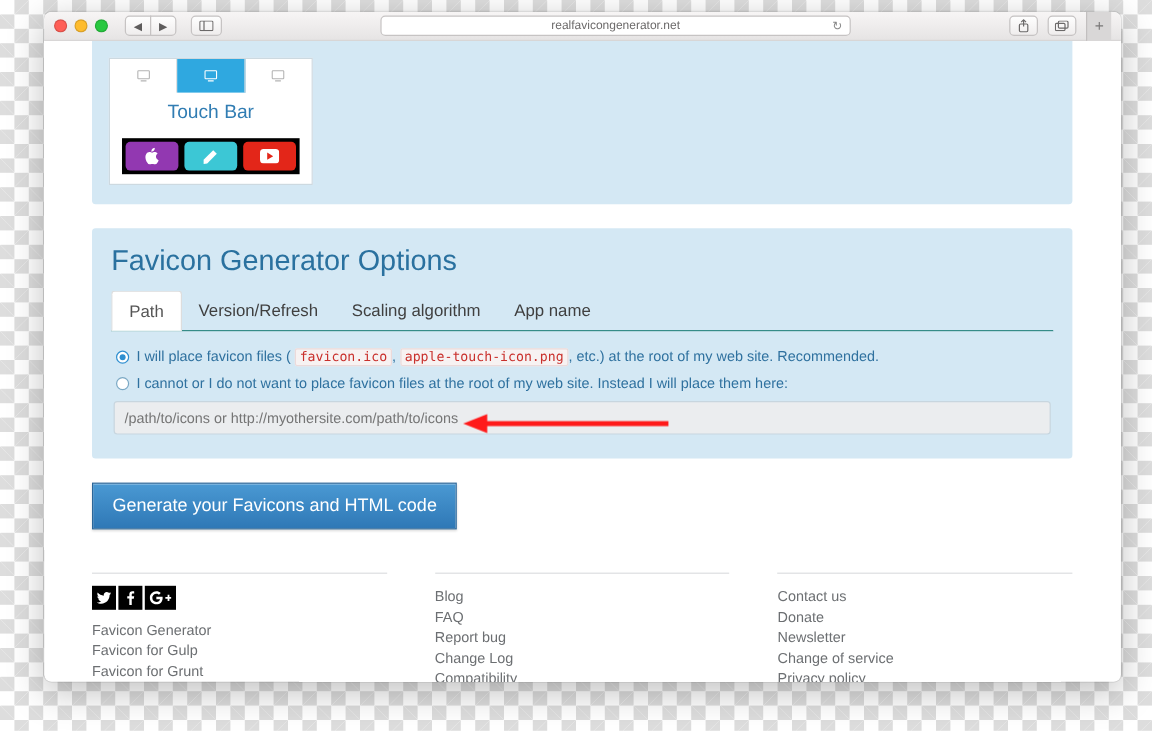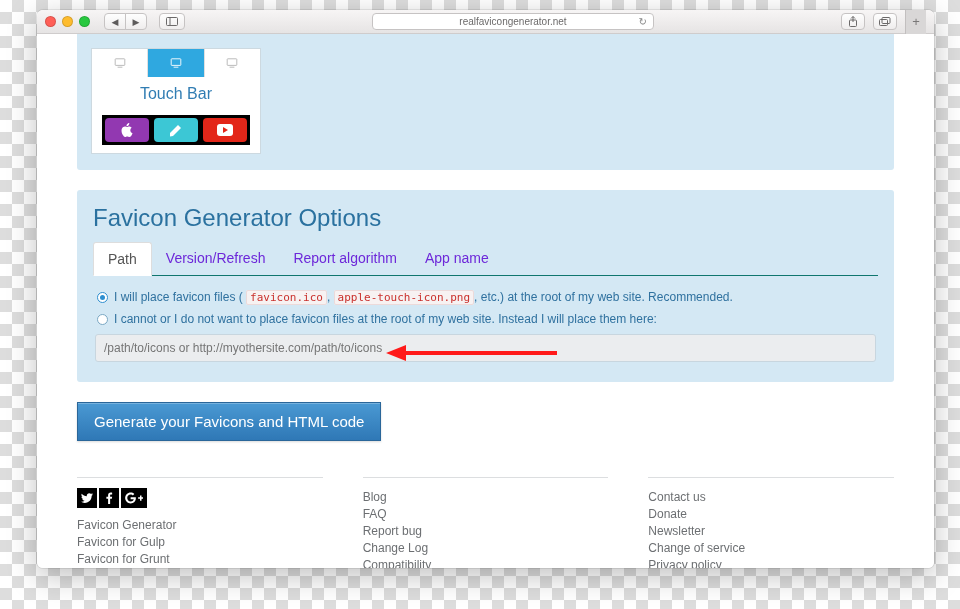--- a/index.html
+++ b/index.html
@@ -48,21 +48,21 @@
     background: linear-gradient(#fefefe,#efeded);
     display:inline-flex;align-items:center;justify-content:center;
     font-size:9px;color:#5e5c5c;
   }
   .tb-btn-group{display:flex;margin-left:8px;}
   .tb-btn-group .tb-btn{border-radius:0;margin-left:-1px;}
   .tb-btn-group .tb-btn:first-child{border-radius:4px 0 0 4px;margin-left:0;}
   .tb-btn-group .tb-btn:last-child{border-radius:0 4px 4px 0;}
   .spacer-flex{flex:1;}
   .addressbar {
-    height:17px; width:282px;
+    height:17px; width:392px;
     border:1px solid #c6c3c3;border-radius:4px;
     background:#fff;display:flex;align-items:center;justify-content:center;
     font-size:10px;color:#6c6a6a;position:relative;
   }
   .addressbar .reload{position:absolute;right:6px;font-size:10px;color:#888;}
   .tb-right{display:flex;gap:8px;margin-left:auto;align-items:center;}
   .page-body{flex:1;overflow:auto;background:#fff;padding:0 40px 20px;}
   .light-panel{
     background:#d4e8f4;
     padding:14px 14px 16px;
@@ -76,21 +76,21 @@
   .tbtab.active{background:#2fa8e0;}
   .touchbar-title{color:#317db3;font-size:16px;text-align:center;padding:8px 0 12px;}
   .touchbar-dock{margin:0 10px;background:#000;display:flex;gap:5px;padding:3px;}
   .dock-item{flex:1;height:24px;border-radius:4px;display:flex;align-items:center;justify-content:center;}
   .dock-purple{background:#9238b1;color:#fff;}
   .dock-cyan{background:#3cc7d5;color:#fff;}
   .dock-red{background:#e32619;color:#fff;}
   .options-panel{margin-top:20px;background:#d4e8f4;border-radius:3px;padding:14px 16px 18px;}
   .options-title{color:#2a719f;font-size:24px;font-weight:400;margin-bottom:10px;}
   .option-tabs{display:flex;border-bottom:1px solid #0f766e;font-size:14px;text-align:center;}
-  .option-tabs .otab{padding:8px 14px;color:#6d28d9;cursor:pointer;}
+  .option-tabs .otab{padding:8px 14px;color:#404040;cursor:pointer;}
   .option-tabs .otab.active{background:#fff;border:1px solid #ddd;border-bottom:1px solid #fff;margin-bottom:-1px;border-radius:3px 3px 0 0;color:#555;}
   .radio-content{background:#d4e8f4;padding:10px 2px 2px;font-size:12px;color:#2f719f;}
   .radio-row{display:flex;align-items:center;gap:6px;padding:4px 2px;}
   .radio-dot{width:11px;height:11px;border-radius:50%;border:1px solid #7aa8c4;background:#fff;display:inline-block;position:relative;flex-shrink:0;}
   .radio-dot.selected{border-color:#2f8fd0;}
   .radio-dot.selected::after{content:"";position:absolute;inset:2px;border-radius:50%;background:#2f8fd0;}
   .radio-label{display:inline;}
   .code{font-family:Menlo,Consolas,monospace;background:#f7f2f2;color:#c9302c;border:1px solid #ecdada;padding:0 3px;border-radius:2px;font-size:11px;}
   .path-input{
     width:100%;margin-top:4px;border:1px solid #c8d6df;background:#ebedef;
@@ -202,21 +202,21 @@
           </div>
         </div>
       </div>
     </div>
 
     <div class="options-panel">
       <div class="options-title">Favicon Generator Options</div>
       <div class="option-tabs">
         <div class="otab active">Path</div>
         <div class="otab">Version/Refresh</div>
-        <div class="otab">Report algorithm</div>
+        <div class="otab">Scaling algorithm</div>
         <div class="otab">App name</div>
       </div>
       <div class="radio-content">
         <div class="radio-row">
           <span class="radio-dot selected"></span>
           <span class="radio-label">
             <span>I will place favicon files (</span>
             <span class="code">favicon.ico</span><span>, </span><span class="code">apple-touch-icon.png</span><span>, etc.) at the root of my web site. Recommended.</span>
           </span>
         </div>

